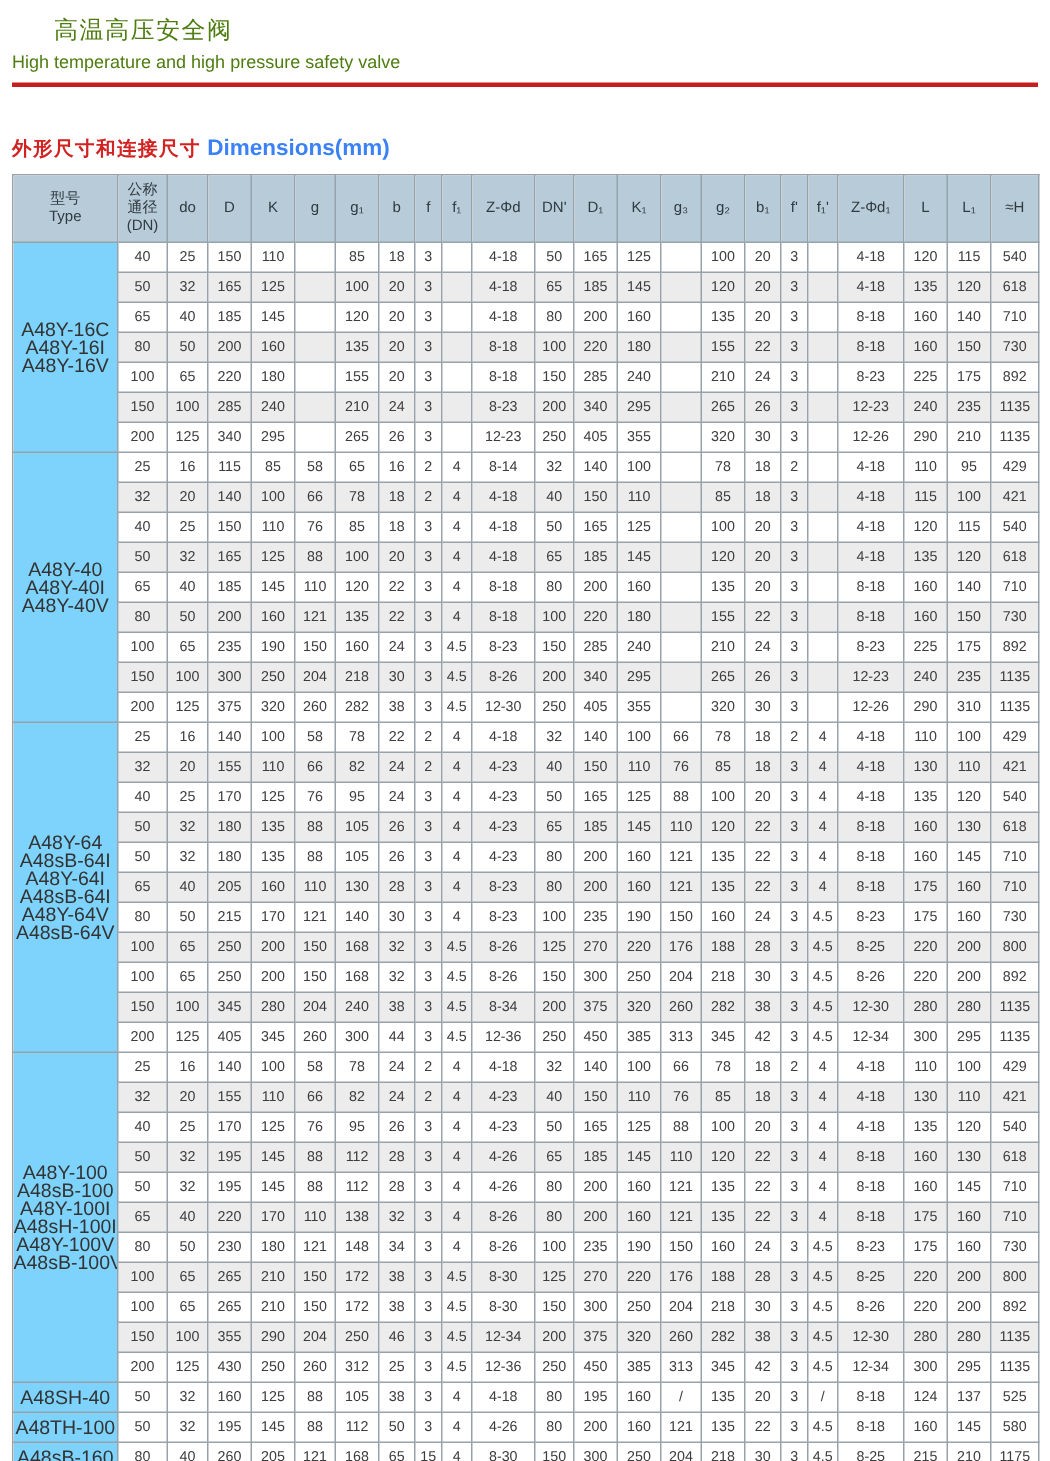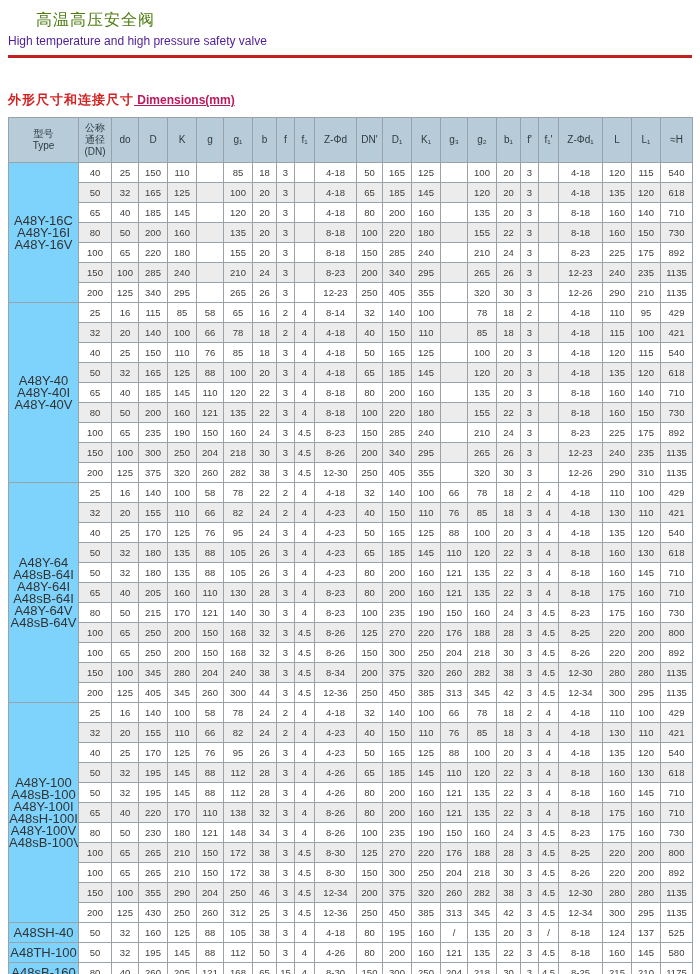--- a/index.html
+++ b/index.html
@@ -4,25 +4,25 @@
 <title>Safety Valve Dimensions</title>
 <style>
   html,body{margin:0;padding:0;background:#fff;}
   body{
     width:700px;height:974px;
     font-family:"Liberation Sans","DejaVu Sans",sans-serif;
     color:#1a1a1a;position:relative;overflow:hidden;
   }
   .page{padding:10px 8px 0 8px;}
   .title-zh{font-size:16px;font-weight:normal;color:#4d7c0f;letter-spacing:1px;margin-left:28px;}
-  .title-en{font-size:12px;color:#4c1d95;margin-top:3px;}
+  .title-en{font-size:12px;color:#4d7c0f;margin-top:3px;}
   .rule{height:3px;background:#c41f1f;margin-top:7px;width:684px;}
   .section{margin-top:32px;font-weight:bold;}
   .section .zh{color:#d32222;font-size:13px;letter-spacing:1px;}
-  .section .en{color:#be185d;font-size:12px;text-decoration:underline;}
+  .section .en{color:#3b82f6;font-size:15px;}
   table{
     border-collapse:collapse;table-layout:fixed;width:684px;margin-top:8px;
     border:1px solid #7d8a93;
   }
   th,td{
     border:1px solid #97a2aa;
     text-align:center;vertical-align:middle;
     padding:0;overflow:hidden;white-space:nowrap;
   }
   thead th{

